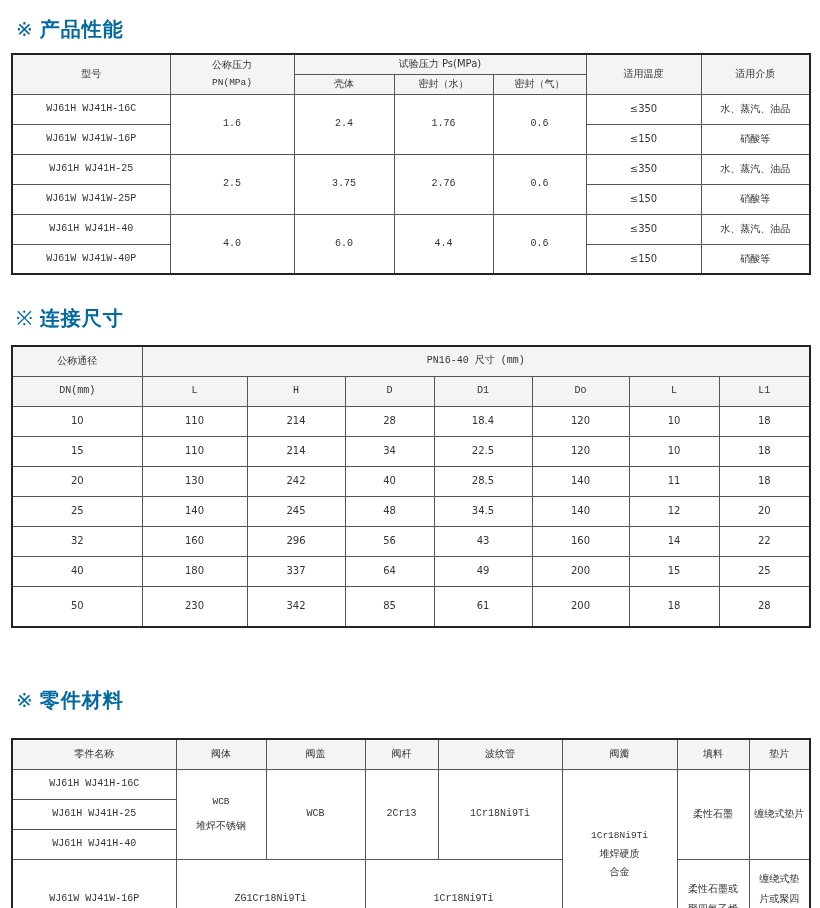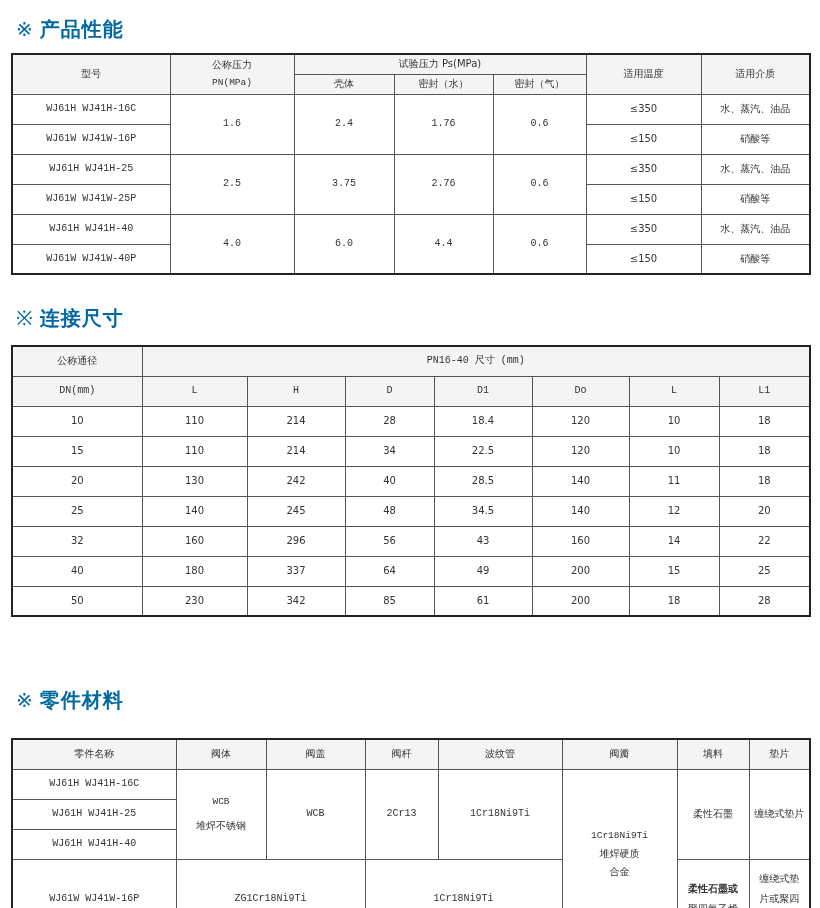--- a/index.html
+++ b/index.html
@@ -180,21 +180,21 @@
   <tr style="height:30px;">
     <td>40</td>
     <td>180</td>
     <td>337</td>
     <td>64</td>
     <td>49</td>
     <td>200</td>
     <td>15</td>
     <td>25</td>
   </tr>
-  <tr style="height:30px;margin-top:28px;">
+  <tr style="height:41px;margin-top:28px;">
     <td>50</td>
     <td>230</td>
     <td>342</td>
     <td>85</td>
     <td>61</td>
     <td>200</td>
     <td>18</td>
     <td>28</td>
   </tr>
 </tbody>
@@ -247,21 +247,21 @@
     <td class="mono">WJ61H WJ41H-25</td>
   </tr>
   <tr style="height:30px;">
     <td class="mono">WJ61H WJ41H-40</td>
   </tr>
   <tr style="height:80px;">
     <td class="mono">WJ61W WJ41W-16P</td>
     <td class="mono" colspan="2">ZG1Cr18Ni9Ti</td>
     <td class="mono" colspan="2">1Cr18Ni9Ti</td>
     <td>
-      <div class="cn" style="line-height:20px;font-weight:bold;">柔性石墨或</div>
+      <div class="cn" style="line-height:20px;">柔性石墨或</div>
       <div class="cn" style="line-height:20px;">聚四氟乙烯</div>
     </td>
     <td>
       <div class="cn" style="line-height:20px;">缠绕式垫</div>
       <div class="cn" style="line-height:20px;">片或聚四</div>
       <div class="cn" style="line-height:20px;text-align:right;">氟乙烯</div>
     </td>
   </tr>
 </tbody>
   </table>

